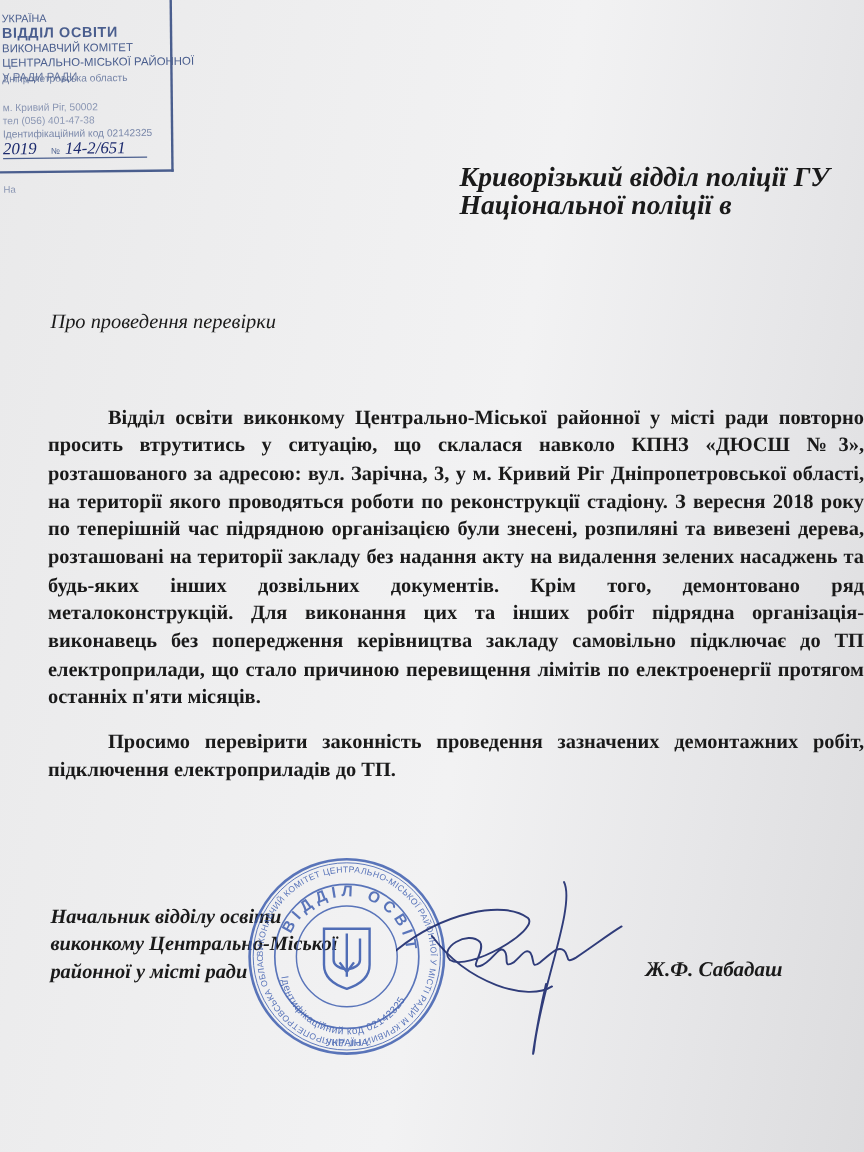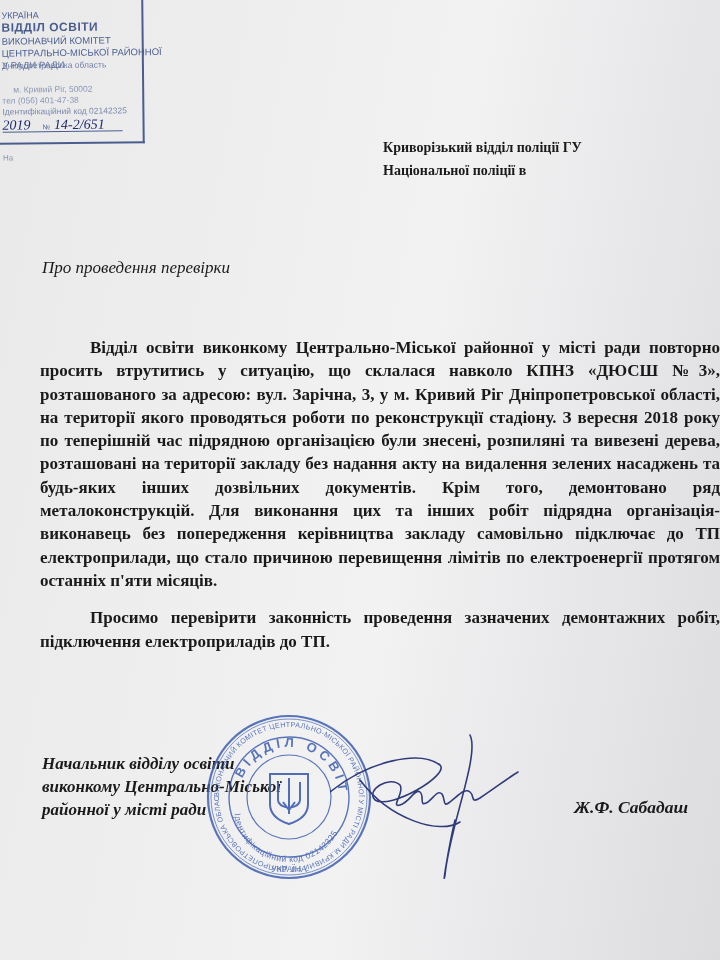--- a/index.html
+++ b/index.html
@@ -18,35 +18,35 @@
       color: #4a5e8e; font-family: "Liberation Sans", sans-serif;
       transform: rotate(-0.6deg);
     }
     .corner-stamp .l { position: absolute; left: 22px; white-space: nowrap; line-height: 1; }
     .corner-stamp .s1 { top: 11px; font-size: 9px; }
     .corner-stamp .s2 { top: 21px; font-size: 12px; font-weight: bold; letter-spacing: 0.5px; }
     .corner-stamp .s3 { top: 36px; font-size: 9.5px; }
     .corner-stamp .s4 { top: 48px; font-size: 9.5px; }
     .corner-stamp .s5 { top: 60px; font-size: 9.5px; opacity: .8; }
     .corner-stamp .s6 { top: 61px; font-size: 8.5px; opacity: .75; }
-    .corner-stamp .s7 { top: 85px; font-size: 8.5px; opacity: .6; margin-left: 11px; }
+    .corner-stamp .s7 { top: 85px; font-size: 8.5px; opacity: .6; }
     .corner-stamp .s8 { top: 96px; font-size: 8.5px; opacity: .6; }
     .corner-stamp .s9 { top: 107px; font-size: 8.5px; opacity: .7; }
     .corner-stamp .regline {
       position: absolute; left: 22px; top: 117px; width: 120px; height: 14px;
       border-bottom: 1px solid #4a5e8e; font-family: "Liberation Serif", serif;
       font-style: italic; font-size: 14px; color: #1c2a6e; white-space: nowrap;
     }
     .corner-stamp .regline .no { font-style: normal; font-size: 7px; color: #4a5e8e; margin: 0 4px 0 12px; font-family: "Liberation Sans", sans-serif; }
     .corner-stamp .s10 { top: 154px; font-size: 8px; opacity: .6; }
 
     
     .addressee {
       position: absolute; left: 383px; top: 136px;
-      font-weight: bold; font-size: 14px; line-height: 23px;
+      font-style: italic; font-weight: bold; font-size: 23px; line-height: 23px;
     }
     .addressee div { white-space: nowrap; }
 
     
     .subject {
       position: absolute; left: 42px; top: 258px;
       font-style: italic; font-size: 17px;
     }
 
     
@@ -58,21 +58,21 @@
     .body p + p { margin-top: 14px; }
 
     
     .sig-title {
       position: absolute; left: 42px; top: 752px;
       font-style: italic; font-weight: bold; font-size: 17px; line-height: 23px;
     }
     .sig-title div { white-space: nowrap; }
     .sig-name {
       position: absolute; left: 538px; top: 797px;
-      font-weight: bold; font-style: italic; font-size: 17.5px; white-space: nowrap; margin-left: 36px;
+      font-weight: bold; font-style: italic; font-size: 17.5px; white-space: nowrap;
     }
 
     
     .seal { position: absolute; left: 204px; top: 712px; width: 170px; height: 170px; }
     .signature { position: absolute; left: 330px; top: 730px; width: 190px; height: 160px; }
   </style>
 </head>
 <body>
 
 <div class="page">

